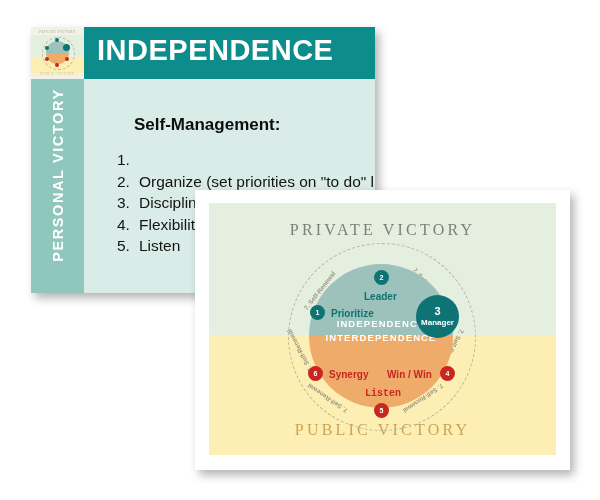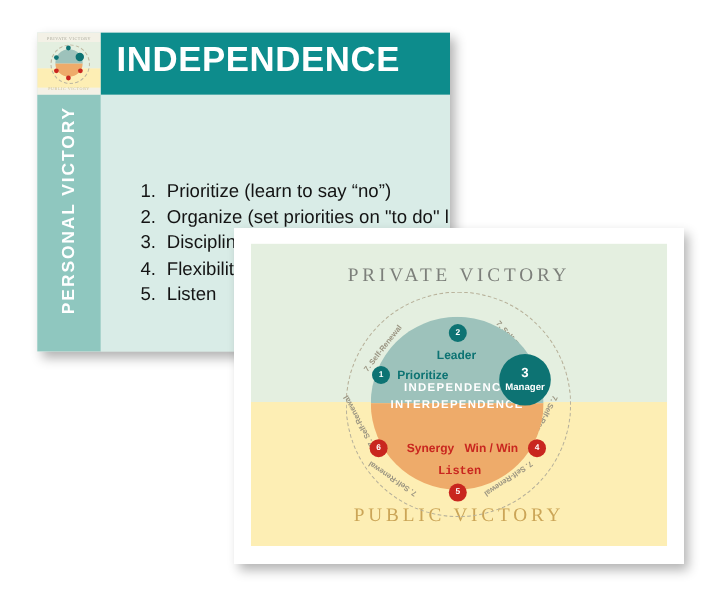--- a/index.html
+++ b/index.html
@@ -256,24 +256,24 @@
 
     <div class="s1-titlebar">
       <div class="s1-title">INDEPENDENCE</div>
     </div>
 
     <div class="s1-sidebar">
       <div class="s1-sidebar-text">PERSONAL VICTORY</div>
     </div>
 
     <div class="s1-body">
+      <div class="s1-heading">Self-Management:</div>
       <ul class="s1-list">
         <li>
           <span class="s1-num">1.</span>
-          <span>Prioritize (learn to say “no”)</span>
         </li>
         <li>
           <span class="s1-num">2.</span>
           <span>Organize (set priorities on "to do" list)</span>
         </li>
         <li>
           <span class="s1-num">3.</span>
           <span>Discipline (stick with "to do" list)</span>
         </li>
         <li>
@@ -326,21 +326,21 @@
         <div class="nlabel teal" style="left:43px; top:65px;">Prioritize</div>
 
         <div class="node teal big" style="left:128px; top:52px;">
           <span class="n-num">3</span>
           <span class="n-cap">Manager</span>
         </div>
 
         <div class="node red small" style="left:20px; top:123px;">
           <span>6</span>
         </div>
-        <div class="nlabel red" style="left:51px; top:126px;">Synergy</div>
+        <div class="nlabel red" style="left:41px; top:126px;">Synergy</div>
 
         <div class="node red small" style="left:152px; top:123px;">
           <span>4</span>
         </div>
         <div class="nlabel red" style="left:99px; top:126px;">Win / Win</div>
 
         <div class="node red small" style="left:86px; top:160px;">
           <span>5</span>
         </div>
         <div class="nlabel red" style="left:77px; top:145px;font-family:Liberation Mono, monospace;">Listen</div>

